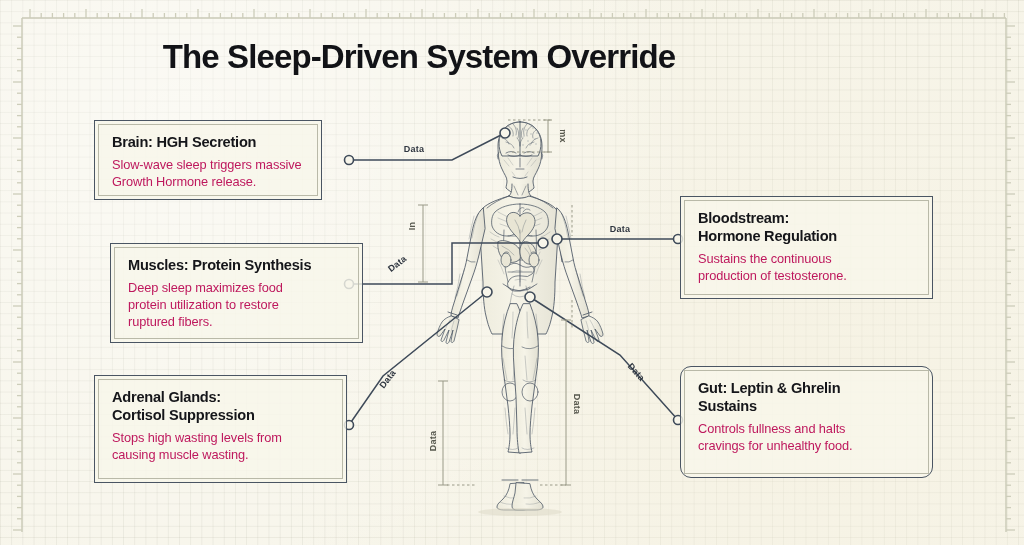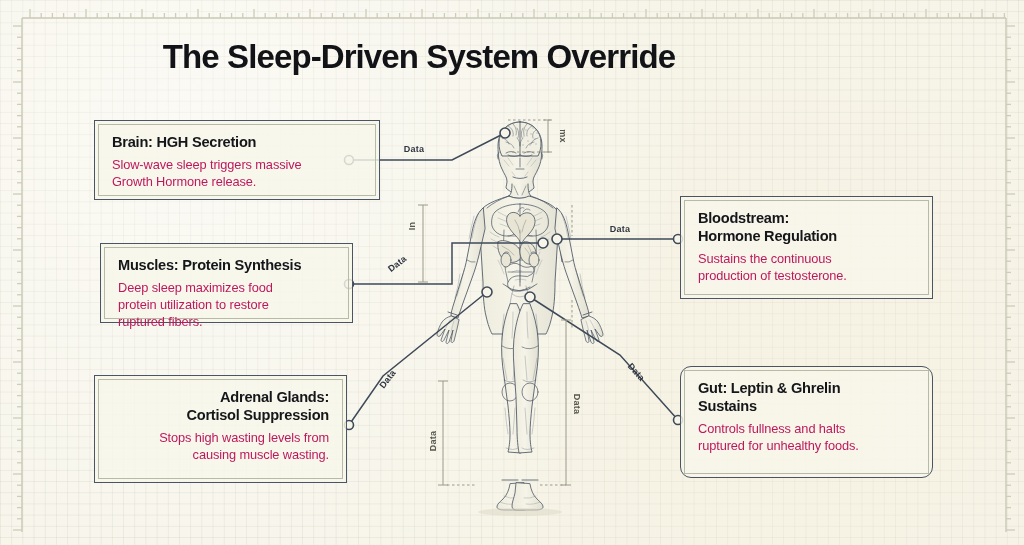--- a/index.html
+++ b/index.html
@@ -57,23 +57,23 @@
     letter-spacing:-0.25px;
     margin-bottom:4px;
   }
   .box p {
     font-size:12.8px;
     color:#be185d;
     line-height:1.33;
     letter-spacing:-0.1px;
   }
 
-  #b-brain   { left:94px;  top:120px; width:286px; height:80px; }
-  #b-muscles { left:100px;  top:243px; width:253px; height:80px; }
-  #b-adrenal { left:94px;  top:375px; width:253px; height:108px;text-align:right; }
+  #b-brain   { left:94px;  top:120px; width:228px; height:80px; }
+  #b-muscles { left:110px;  top:243px; width:253px; height:100px; }
+  #b-adrenal { left:94px;  top:375px; width:253px; height:108px; }
   #b-blood   { left:680px; top:196px; width:253px; height:103px; }
   #b-gut     { left:680px; top:366px; width:253px; height:112px;border-radius:11px; }
 
   
   #wires { position:absolute; inset:0; pointer-events:none; }
   .wire { stroke:#3e4a59; stroke-width:1.5; fill:none; }
   .node { stroke:#3e4a59; stroke-width:1.6; fill:#f7f5ea; }
   .dim  { stroke:#9a9a88; stroke-width:1; fill:none; }
   .dimd { stroke:#9a9a88; stroke-width:1; fill:none; stroke-dasharray:2.5 2.5; }
 
@@ -522,17 +522,17 @@
   <div class="box" id="b-blood">
     <div class="box-inner">
       <h3><span>Bloodstream:</span><br><span>Hormone Regulation</span></h3>
       <p><span>Sustains the continuous</span><br><span>production of testosterone.</span></p>
     </div>
   </div>
 
   <div class="box" id="b-gut">
     <div class="box-inner">
       <h3><span>Gut: Leptin &amp; Ghrelin</span><br><span>Sustains</span></h3>
-      <p><span>Controls fullness and halts</span><br><span>ruptured for unhealthy foods.</span></p>
+      <p><span>Controls fullness and halts</span><br><span>cravings for unhealthy food.</span></p>
     </div>
   </div>
 
 </div>
 
 </body></html>

